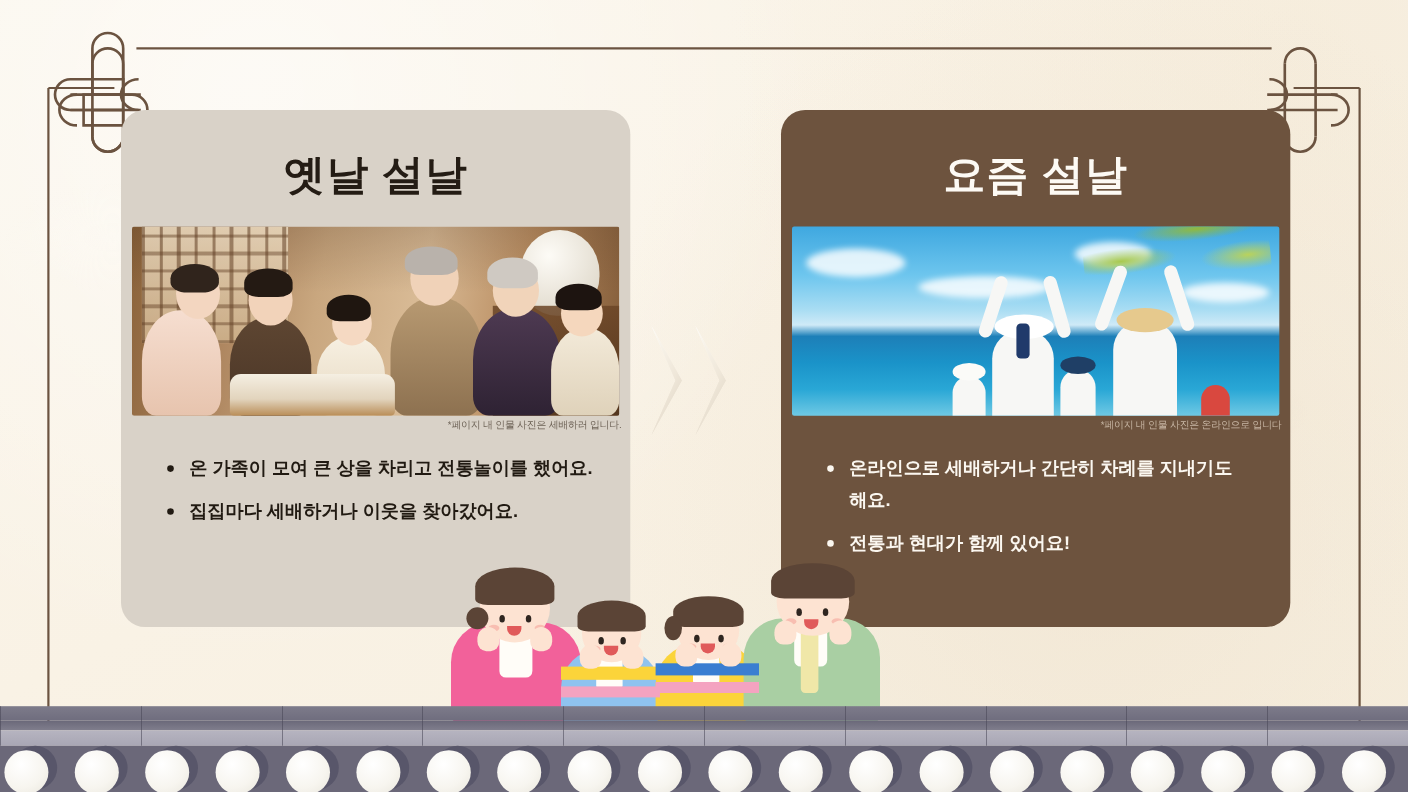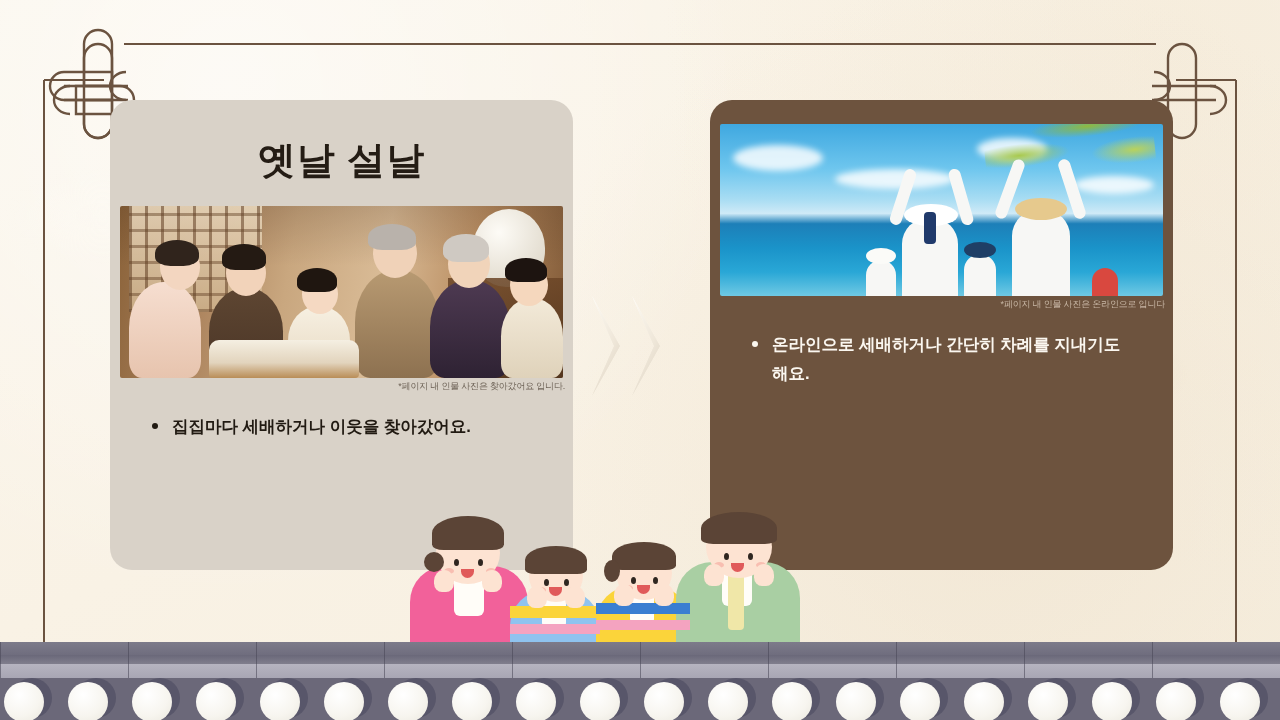--- a/index.html
+++ b/index.html
@@ -383,29 +383,31 @@
       <div class="head" style="left:74%; bottom:90px; width:42px; height:48px; background:#f1d4ba;"></div>
       <div class="head" style="left:73%; bottom:116px; width:46px; height:28px; background:#cfc9c2; border-radius:50% 50% 32% 32%;"></div>
 
       <div class="f" style="left:86%; width:62px; height:80px; background:linear-gradient(180deg,#f3ead9,#dfd2ba);"></div>
       <div class="head" style="left:88%; bottom:72px; width:38px; height:42px; background:#f5d7bd;"></div>
       <div class="head" style="left:87%; bottom:96px; width:42px; height:24px; background:#1d1410; border-radius:50% 50% 30% 30%;"></div>
 
       <div class="table"></div>
     </div>
     <div style="position:relative;">
-      <div class="photo-caption">*페이지 내 인물 사진은 찾아갔어요 입니다.</div>
+      <div class="photo-caption">*페이지 내 인물 사진은 세배하러 입니다.</div>
     </div>
 
     <ul class="bullets">
+      <li>온 가족이 모여 큰 상을 차리고 전통놀이를 했어요.</li>
       <li>집집마다 세배하거나 이웃을 찾아갔어요.</li>
     </ul>
   </section>
 
   <section class="panel" id="panel-now">
+    <h2 class="panel-title">요즘 설날</h2>
 
     <div class="photo-wrap" id="photo-now">
       <div class="cloud" style="left:3%;  top:12%; width:90px; height:26px;"></div>
       <div class="cloud" style="left:26%; top:26%; width:120px; height:20px;"></div>
       <div class="cloud" style="left:58%; top:8%;  width:70px;  height:22px;"></div>
       <div class="cloud" style="left:80%; top:30%; width:80px;  height:18px;"></div>
       <div class="palm"></div>
 
       <div class="person" style="left:33%; width:30px; height:36px;"></div>
       <div class="hat" style="left:33%; bottom:32px; width:30px; height:16px; background:#fbfbf8;"></div>
@@ -425,20 +427,21 @@
       <div class="arm" style="left:78%; bottom:76px; height:62px; transform:rotate(-18deg);"></div>
 
       <div class="person" style="left:84%; width:26px; height:28px; background:#d9483f;"></div>
     </div>
     <div style="position:relative;">
       <div class="photo-caption">*페이지 내 인물 사진은 온라인으로 입니다</div>
     </div>
 
     <ul class="bullets">
       <li>온라인으로 세배하거나 간단히 차례를 지내기도 해요.</li>
+      <li>전통과 현대가 함께 있어요!</li>
     </ul>
   </section>
 
   <div id="family">
 
     <div class="ch" id="ch-mother" style="left:50px; width:120px; height:140px;">
       <div class="body" style="left:0; width:118px; height:92px; background:#f2619a;"></div>
       <div class="collar" style="left:44px; bottom:42px; width:30px; height:46px; border-radius:6px; background:#fffdf8;"></div>
       <div class="head" style="left:26px; bottom:74px; width:64px; height:62px;"></div>
       <div class="hair" style="left:22px; bottom:108px; width:72px; height:34px; border-radius:50% 50% 16% 16%;"></div>

